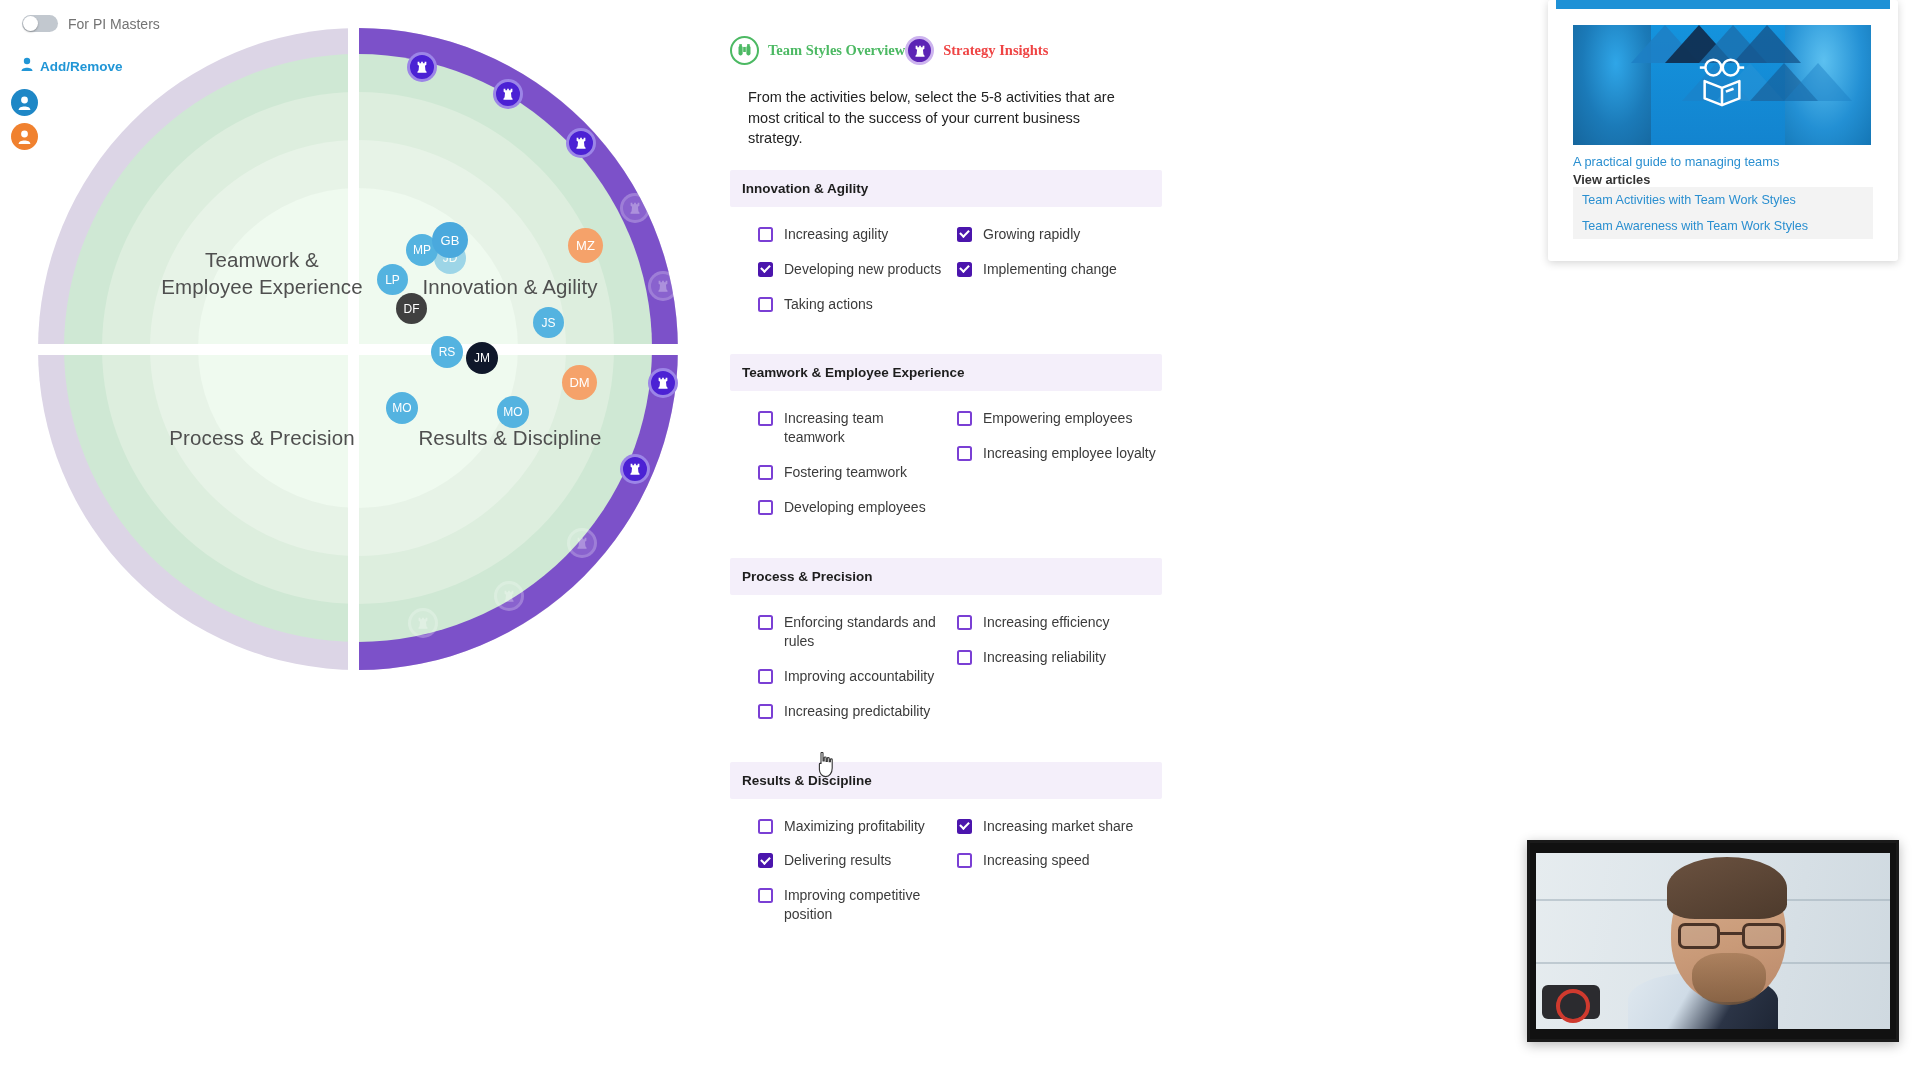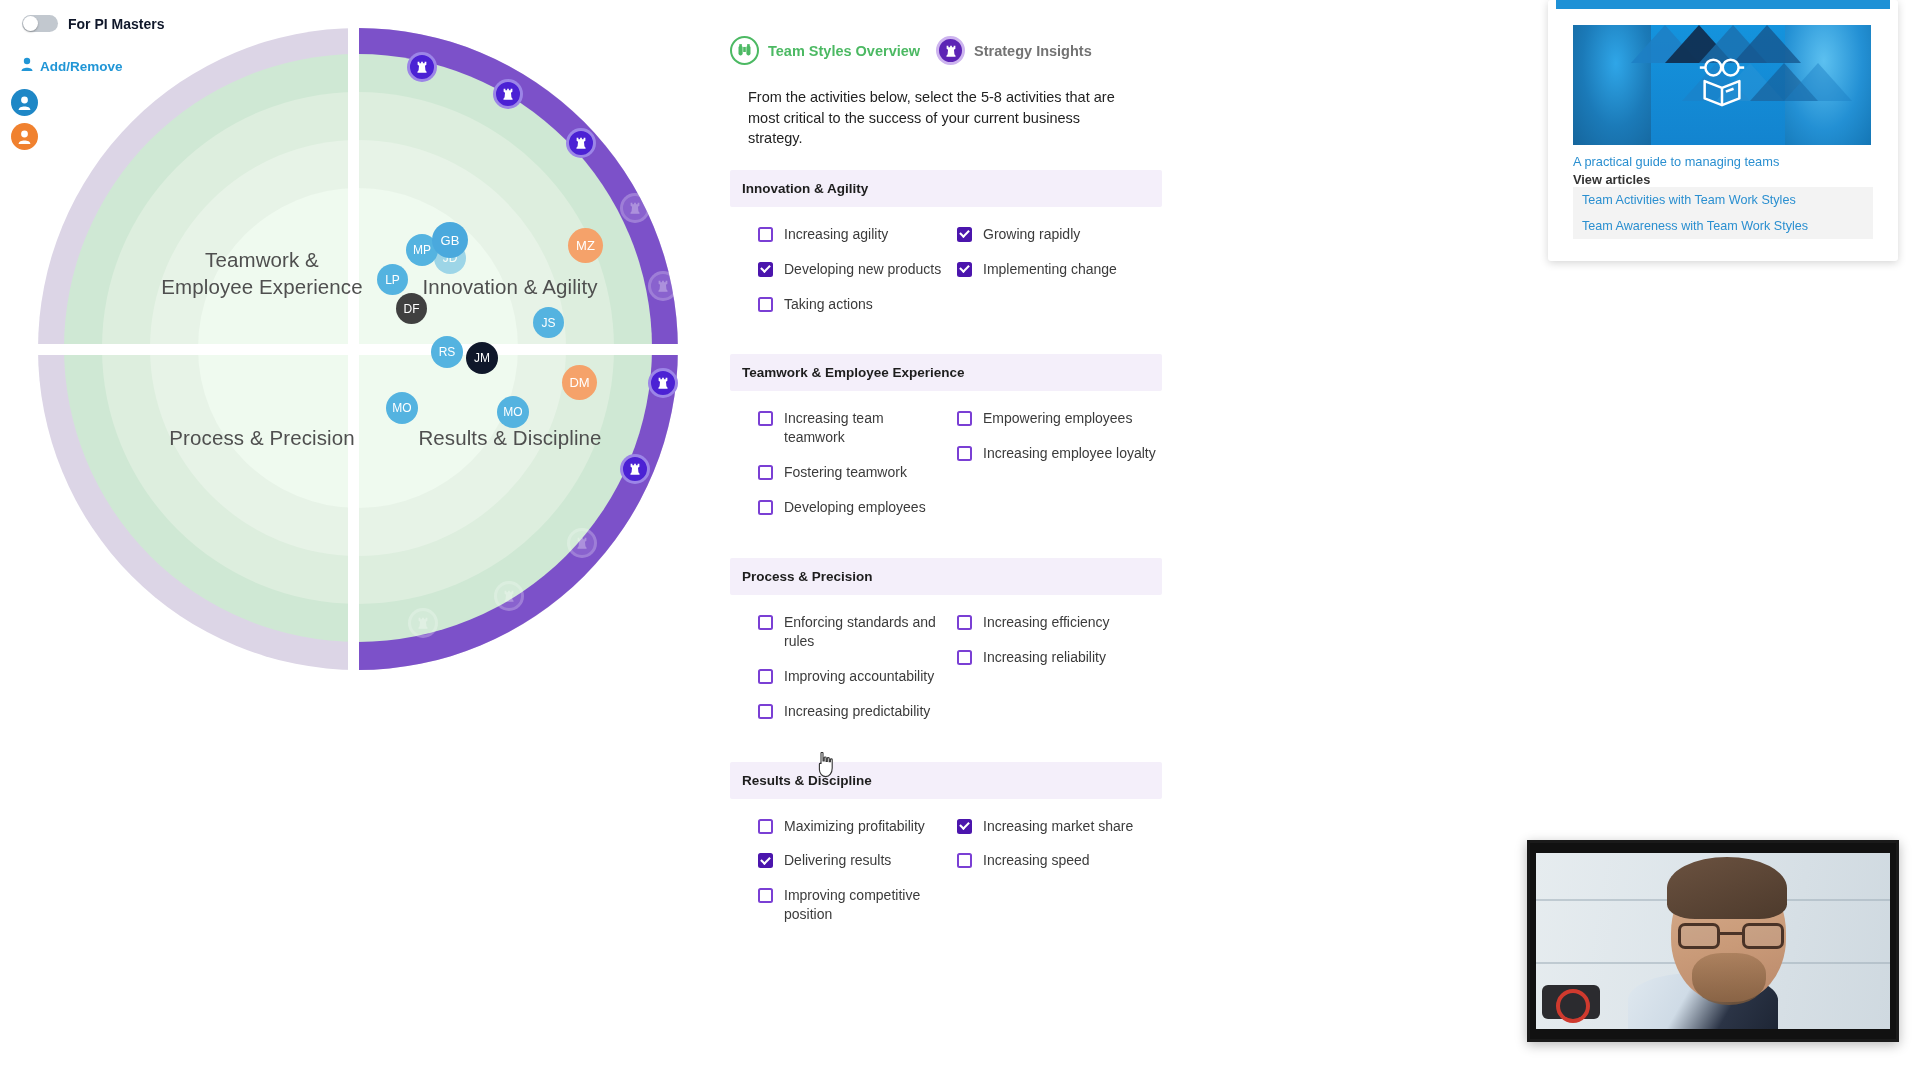--- a/index.html
+++ b/index.html
@@ -16,21 +16,21 @@
   .toggle-row { position: absolute; left: 22px; top: 15px; display: flex; align-items: center; gap: 10px; }
   .toggle {
     width: 36px; height: 17px; border-radius: 9px; background: #c2c8cf;
     position: relative; flex: none;
   }
   .toggle .knob {
     position: absolute; left: 1px; top: 1px; width: 15px; height: 15px;
     border-radius: 50%; background: #ffffff;
     box-shadow: 0 1px 2px rgba(0,0,0,.3);
   }
-  .toggle-label { font-size: 14px; color: #0f172a; font-weight: 700; white-space: nowrap; }
+  .toggle-label { font-size: 14px; color: #737373; font-weight: 400; white-space: nowrap; }
 
   .addremove { position: absolute; left: 21px; top: 57px; display: flex; align-items: center; gap: 5px; }
   .addremove .txt { font-size: 13.5px; color: #2196d6; font-weight: 700; }
 
   .avatar-stack { position: absolute; left: 11px; top: 89px; display: flex; flex-direction: column; gap: 7px; }
   .avatar { width: 27px; height: 27px; border-radius: 50%; display: flex; align-items: center; justify-content: center; }
   .avatar.blue { background: #1e87c6; }
   .avatar.orange { background: #f0812f; }
 
   
@@ -83,28 +83,28 @@
     position: absolute; width: 30px; height: 30px; border-radius: 50%;
     display: flex; align-items: center; justify-content: center; z-index: 10;
     background: #4b21d4; border: 3px solid rgba(255,255,255,.45);
   }
   .rook-marker.faded { background: rgba(255,255,255,.10); border-color: rgba(255,255,255,.18); }
   .rook-marker svg { width: 14px; height: 14px; }
   .rook-marker.faded svg { opacity: .30; }
 
   
   .panel { position: absolute; left: 730px; top: 36px; width: 432px; }
-  .tabs { display: flex; align-items: center; gap: 16px; margin-left: 0; }
+  .tabs { display: flex; align-items: center; gap: 0; margin-left: 0; font-family: Liberation Serif, serif; }
   .tab { display: flex; align-items: center; gap: 9px; cursor: pointer; }
   .tab .tab-ic { width: 29px; height: 29px; border-radius: 50%; display: flex; align-items: center; justify-content: center; flex: none; }
   .tab.overview .tab-ic { border: 2.5px solid #4cb963; background: #ffffff; }
   .tab.insights .tab-ic { background: #5c24b5; border: 3px solid #cdb4ef; }
   .tab .tab-lb { font-size: 14.5px; font-weight: 700; }
   .tab.overview .tab-lb { color: #4cb963; }
-  .tab.insights .tab-lb { color: #737373; }
+  .tab.insights .tab-lb { color: #ef4444; }
 
   .intro { margin: 22px 0 0 18px; font-size: 14.5px; color: #222; line-height: 1.42; width: 385px; }
 
   .section { margin-top: 21px; }
   .sec-head {
     background: #f4effa; padding: 11px 12px; font-size: 13.5px;
     font-weight: 700; color: #1d1d1d; border-radius: 2px;
   }
   .sec-body { display: flex; padding: 18px 0 4px 0; }
   .col { width: 50%; padding-left: 28px; }

